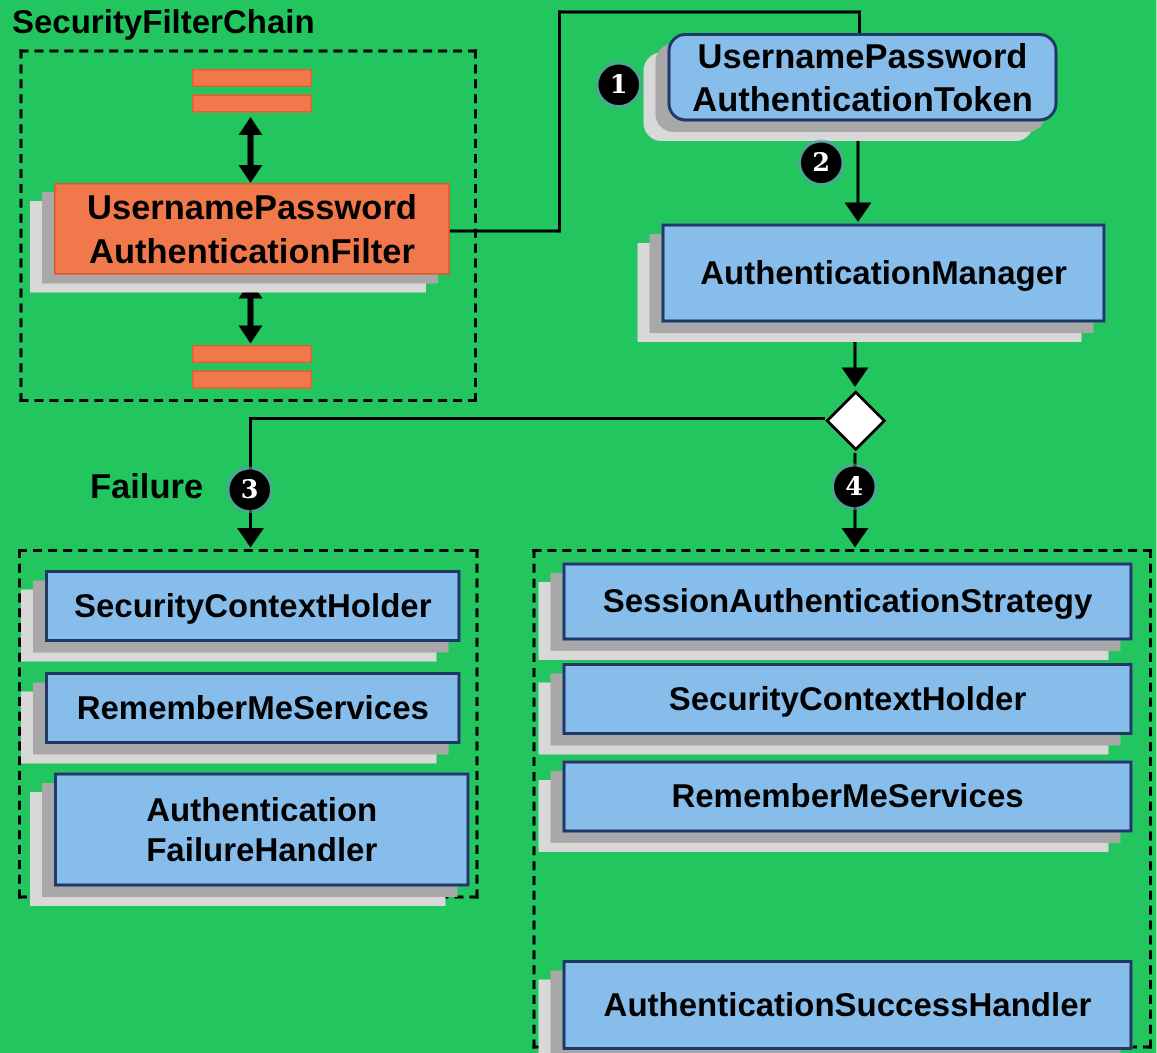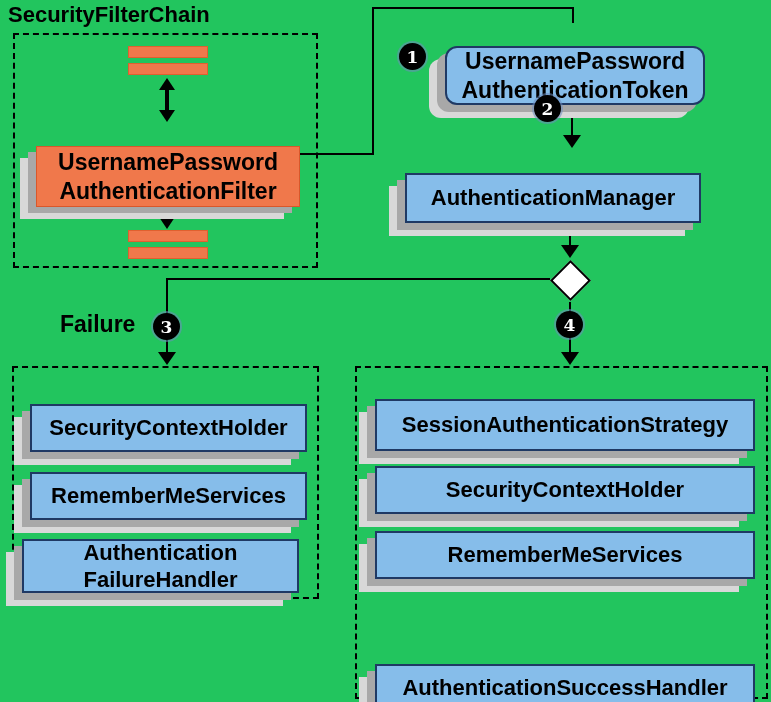--- a/index.html
+++ b/index.html
@@ -16,21 +16,21 @@
   .title { font-size: 22px; font-weight: bold; color: #000; white-space: nowrap; }
   .branch-label { font-size: 23px; font-weight: bold; color: #000; white-space: nowrap; }
 
   
   .dashed-box { border: 2px dashed #000; background: transparent; }
 
   
   .node {
     display: flex; align-items: center; justify-content: center;
     text-align: center; font-weight: bold; color: #000;
-    white-space: pre-line; line-height: 1.25; z-index: 2; margin-top: 24px;
+    white-space: pre-line; line-height: 1.25; z-index: 2;
   }
   .node-orange {
     background: #f0784b; border: 1px solid #d9572b; font-size: 23px;
     box-shadow: -8px 6px 0 #a8a8a8, -16px 12px 0 #d8d8d8;
   }
   .node-blue {
     background: #86bdea; border: 2px solid #1f3964; font-size: 22px;
     box-shadow: -8px 7px 0 #a8a8a8, -16px 13px 0 #d8d8d8;
   }
   .node-rounded { border-radius: 12px; font-size: 23px; }
@@ -97,47 +97,47 @@
 
   <div class="abs badge" style="left:399px; top:43px;">1</div>
 
   <div class="abs node node-blue node-rounded" style="left:445px; top:22px; width:260px; height:59px;">UsernamePassword
 AuthenticationToken</div>
 
   <div class="abs badge" style="left:534px; top:95px;">2</div>
   <div class="abs line" style="left:571px; top:81px; width:2px; height:55px;"></div>
   <div class="abs head-down-big" style="left:563px; top:135px;"></div>
 
-  <div class="abs node node-blue" style="left:405px; top:149px; width:296px; height:50px;">AuthenticationManager</div>
+  <div class="abs node node-blue" style="left:441px; top:149px; width:296px; height:66px;">AuthenticationManager</div>
 
   <div class="abs line" style="left:569px; top:199px; width:2px; height:47px;"></div>
   <div class="abs head-down-big" style="left:561px; top:245px;"></div>
 
 
   <div class="abs diamond" style="left:556px; top:266px;"></div>
 
   <div class="abs line" style="left:166px; top:278px; width:384px; height:2px;"></div>
   <div class="abs line" style="left:166px; top:278px; width:2px; height:75px;"></div>
   <div class="abs head-down-big" style="left:158px; top:352px;"></div>
 
   <div class="abs branch-label" style="left:60px; top:311px;">Failure</div>
   <div class="abs badge" style="left:153px; top:313px;">3</div>
 
   <div class="abs dashed-box" style="left:12px; top:366px; width:307px; height:233px;"></div>
 
   <div class="abs node node-blue" style="left:30px; top:380px; width:277px; height:48px;">SecurityContextHolder</div>
   <div class="abs node node-blue" style="left:30px; top:448px; width:277px; height:48px;">RememberMeServices</div>
-  <div class="abs node node-blue" style="left:22px; top:515px; width:277px; height:54px;">Authentication
+  <div class="abs node node-blue" style="left:36px; top:515px; width:277px; height:76px;">Authentication
 FailureHandler</div>
 
   <div class="abs line" style="left:569px; top:302px; width:2px; height:51px;"></div>
   <div class="abs head-down-big" style="left:561px; top:352px;"></div>
 
   <div class="abs badge" style="left:556px; top:311px;">4</div>
 
   <div class="abs dashed-box" style="left:355px; top:366px; width:413px; height:333px;"></div>
 
   <div class="abs node node-blue" style="left:375px; top:375px; width:380px; height:52px;">SessionAuthenticationStrategy</div>
   <div class="abs node node-blue" style="left:375px; top:442px; width:380px; height:48px;">SecurityContextHolder</div>
   <div class="abs node node-blue" style="left:375px; top:507px; width:380px; height:48px;">RememberMeServices</div>
-  <div class="abs node node-blue" style="left:375px; top:640px; width:380px; height:48px;">AuthenticationSuccessHandler</div>
+  <div class="abs node node-blue" style="left:375px; top:640px; width:380px; height:60px;">AuthenticationSuccessHandler</div>
 
 </div>
 
 </body></html>

